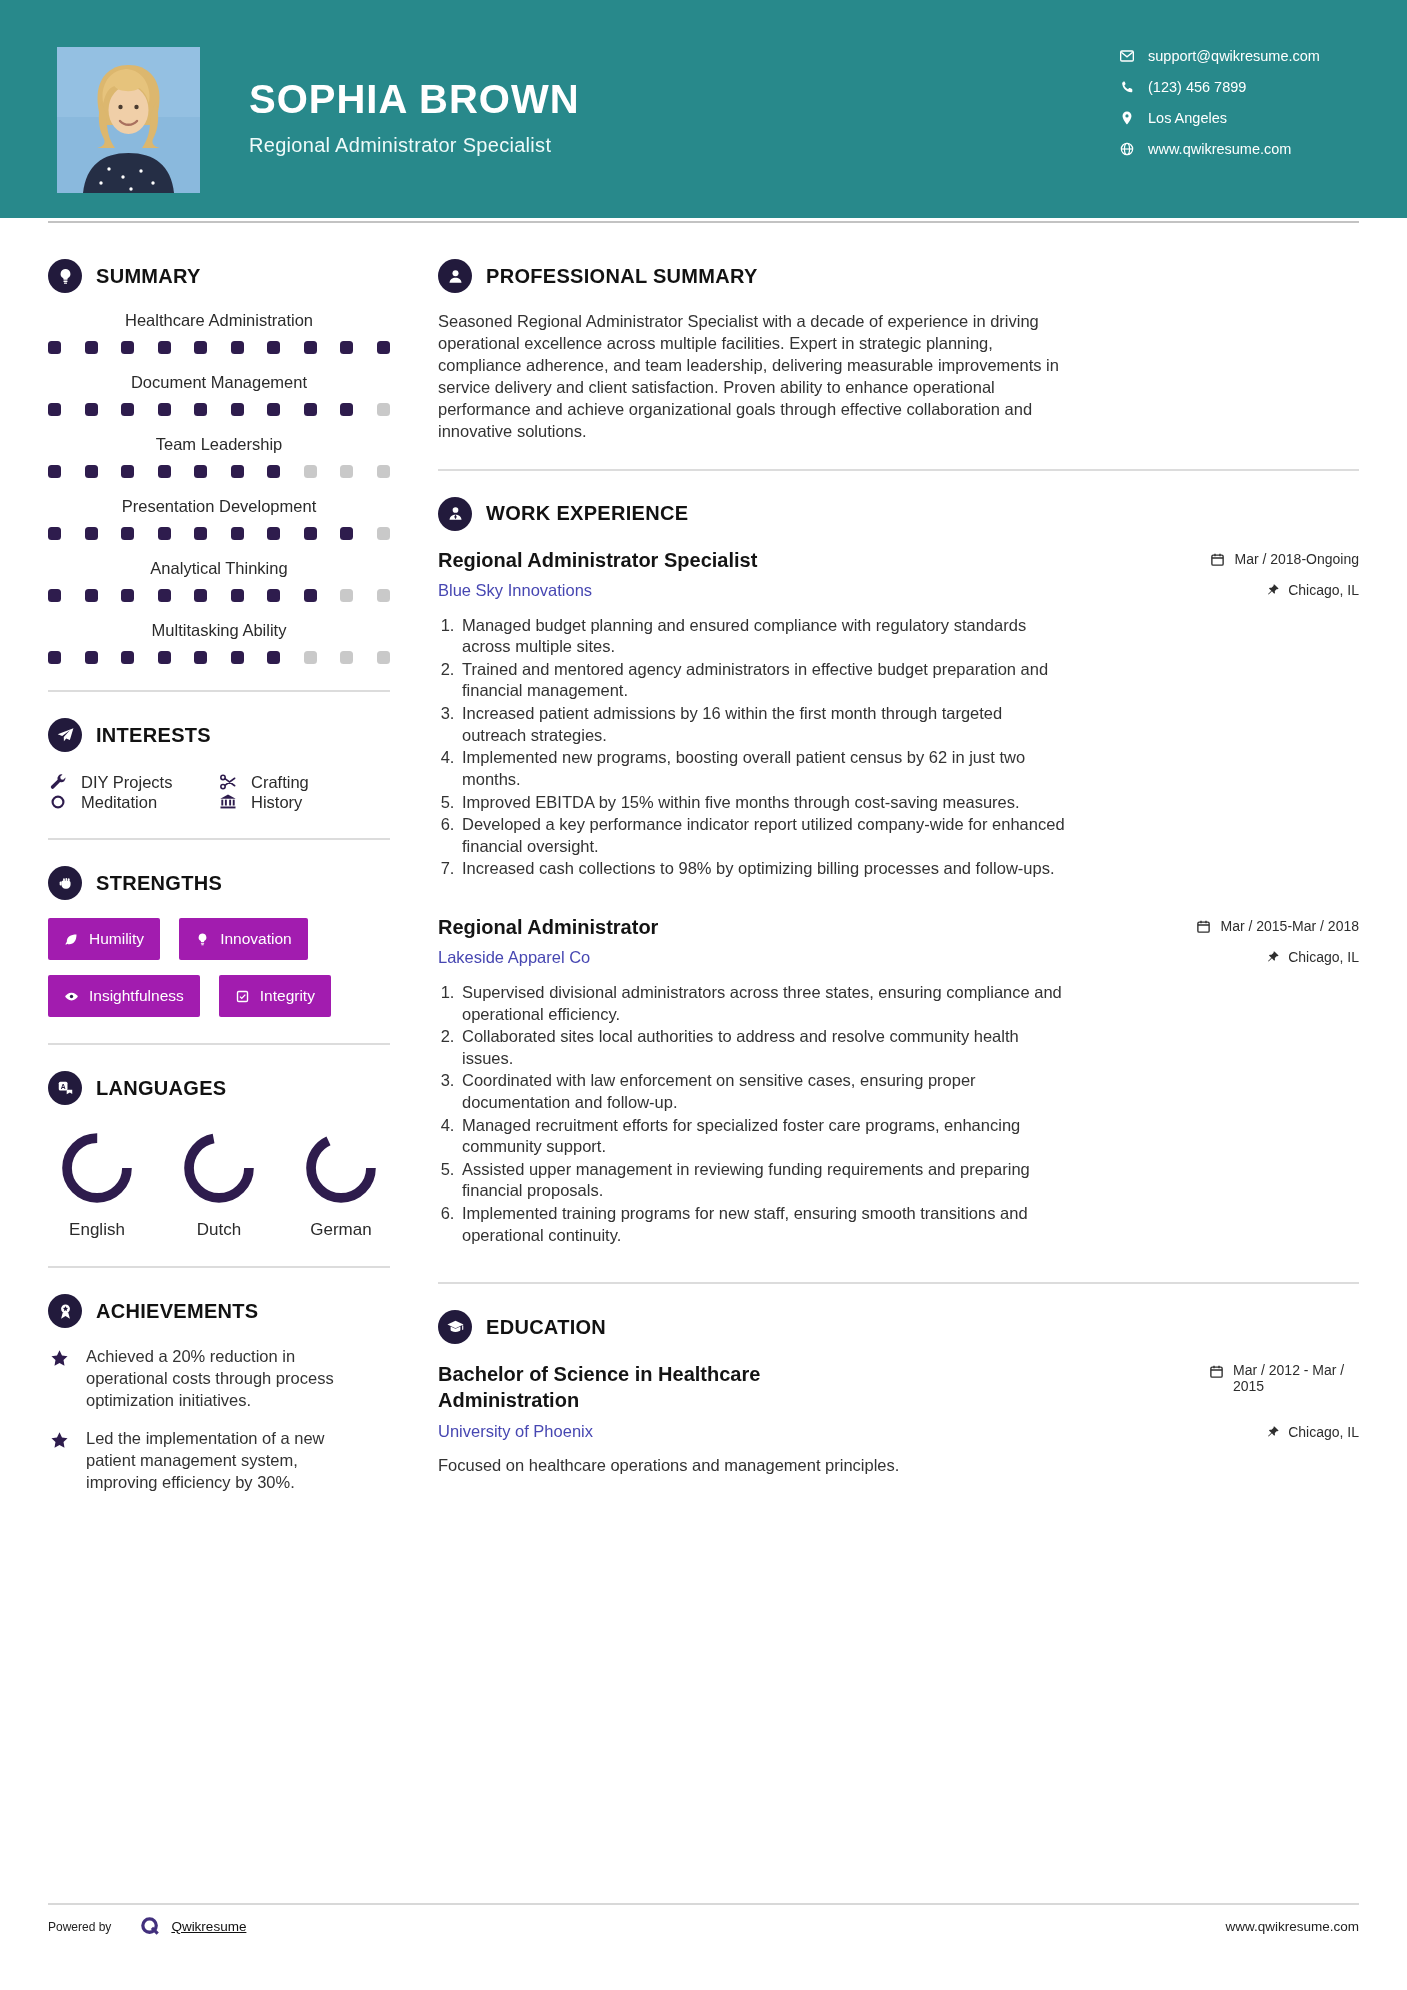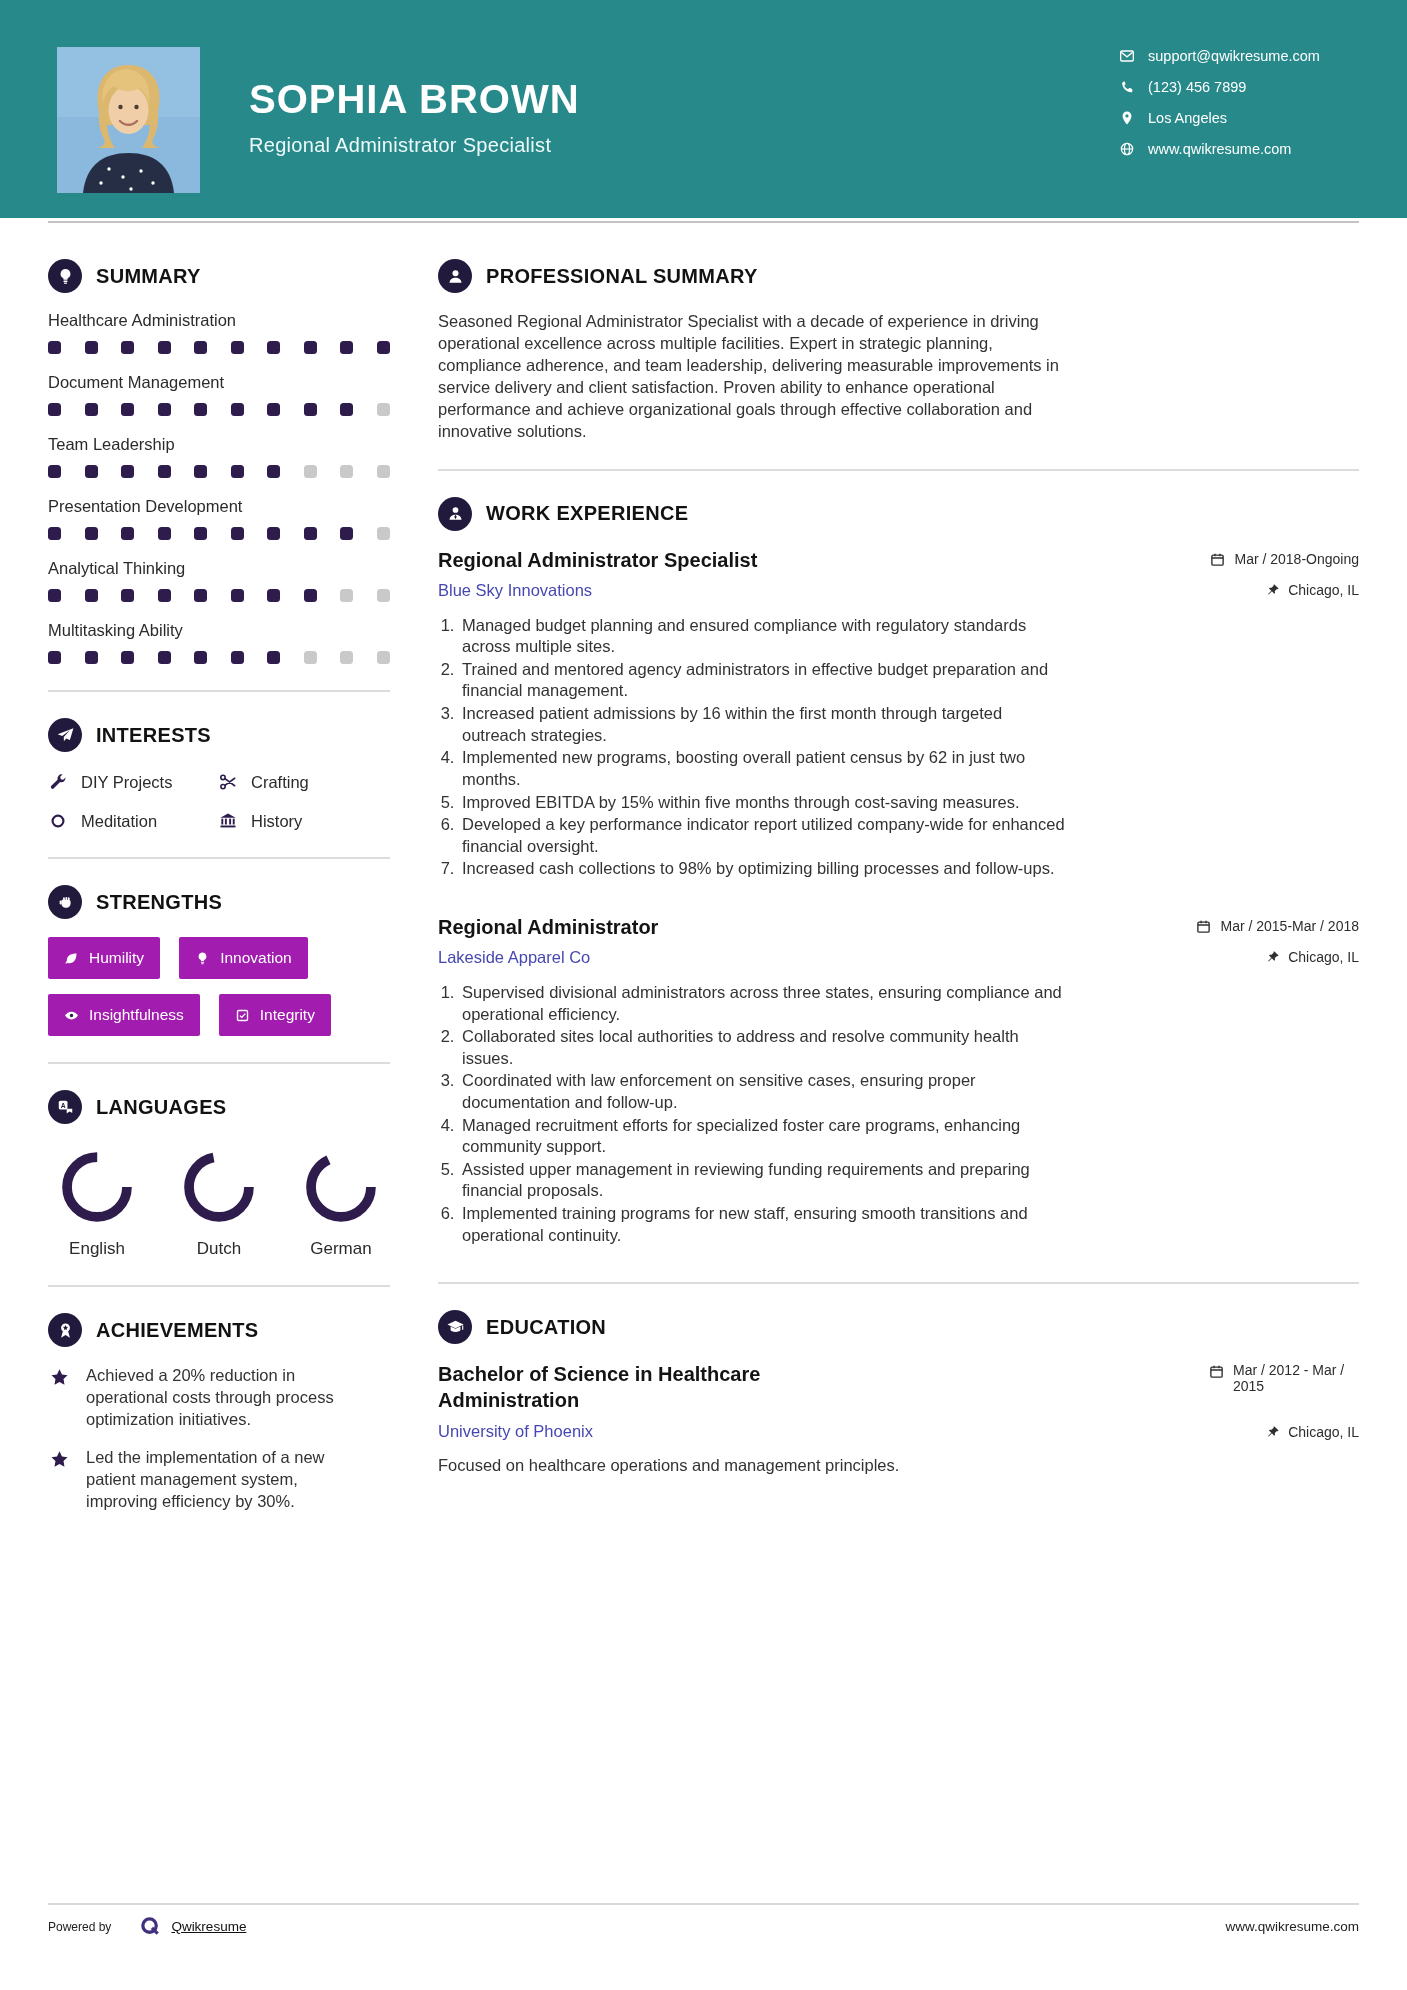--- a/index.html
+++ b/index.html
@@ -25,28 +25,28 @@
   .col-right { flex:1; min-width:0; }
 
   .sec-head { display:flex; align-items:center; gap:14px; margin-bottom:18px; }
   .sec-icon { width:34px; height:34px; border-radius:50%; background:#221a3c; display:flex; align-items:center; justify-content:center; flex:none; }
   .sec-icon svg { width:19px; height:19px; }
   h2 { font-size:20px; color:#121212; font-weight:700; letter-spacing:.3px; }
 
   .divider { border-top:2px solid #dcdcdc; margin:26px 0; }
 
   
-  .skill { margin-bottom:19px; }
+  .skill { margin-bottom:19px;text-align:center; }
   .skill-label { font-size:16.5px; color:#2b2b2b; margin-bottom:11px; }
   .dots { display:flex; justify-content:space-between; }
   .dot { width:13px; height:13px; border-radius:3.5px; background:#c9c9c9; }
   .dot.on { background:#2e1c4d; }
 
   
-  .interests-grid { display:grid; grid-template-columns:170px 1fr; row-gap:19px; padding-top:2px;text-align:right; }
+  .interests-grid { display:grid; grid-template-columns:170px 1fr; padding-top:2px;text-align:right; }
   .interest { display:flex; align-items:center; gap:13px; font-size:16.5px; color:#2b2b2b; }
   .interest .iicon { width:20px; height:20px; display:flex; flex:none; }
   .interest svg { width:20px; height:20px; }
 
   
   .badge-row { display:flex; gap:19px; margin-bottom:15px; }
   .badge { display:inline-flex; align-items:center; gap:10px; background:#a21caf; color:#fff; font-size:15.5px; padding:12px 16px; border-radius:2px; }
   .badge svg { width:15px; height:15px; flex:none; }
 
   

